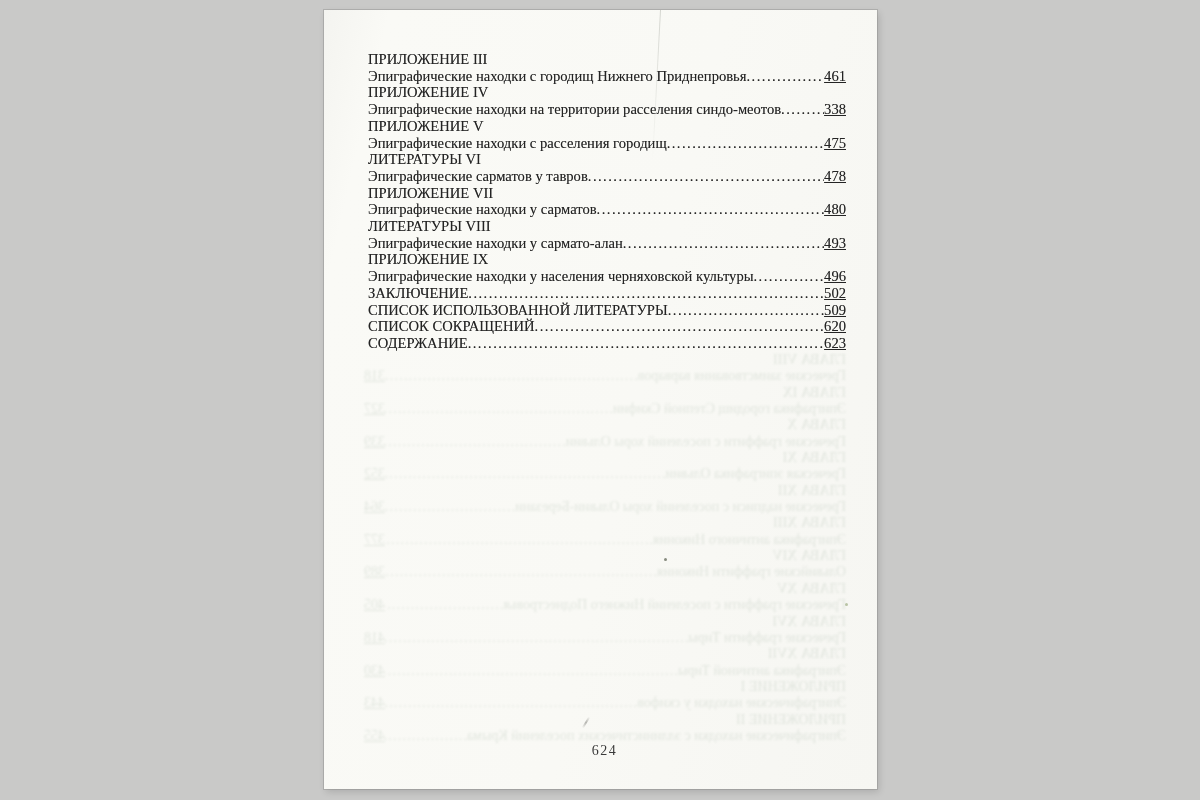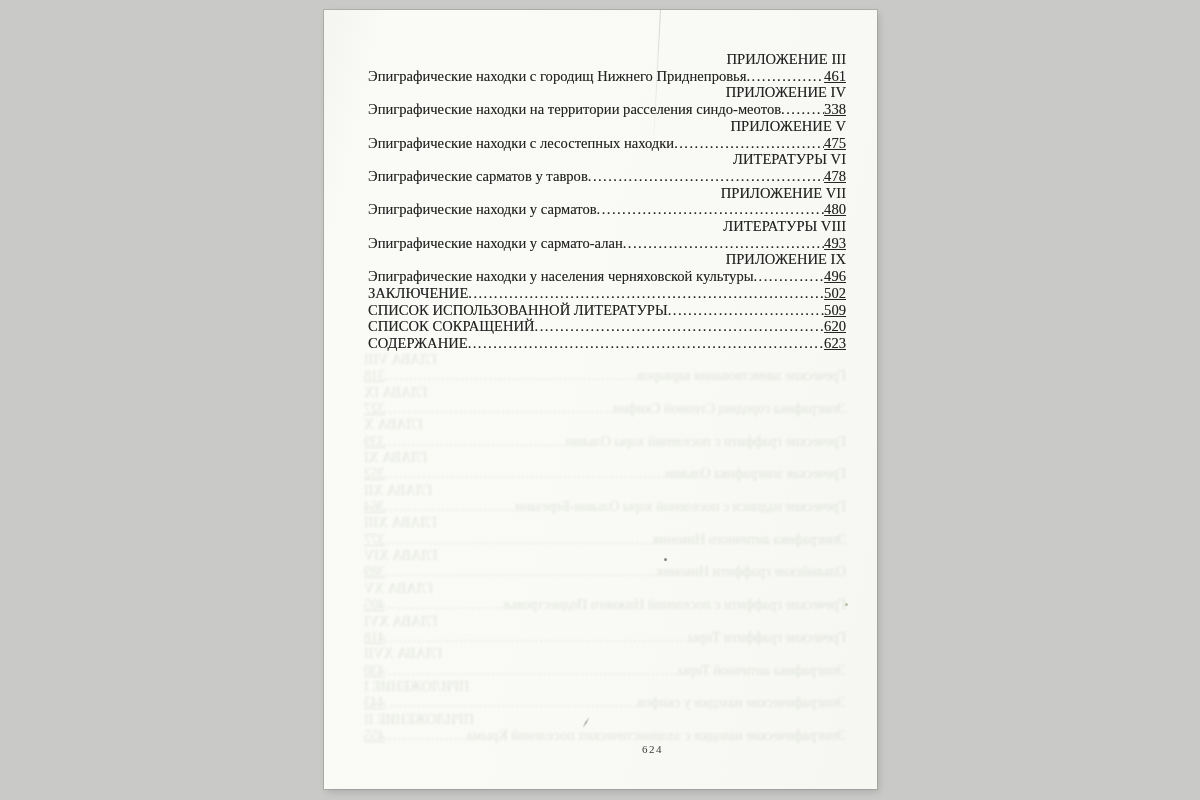--- a/index.html
+++ b/index.html
@@ -13,21 +13,21 @@
     position:absolute;left:324px;top:10px;width:553px;height:779px;
     background:linear-gradient(103deg,#f4f4f0 0%,#fafaf6 9%,#f9f9f5 55%,#f6f6f2 100%);
     box-shadow:0 0 0 1px rgba(130,130,125,0.35), 2px 3px 7px rgba(0,0,0,0.14);
   }
   
   .toc{
     position:absolute;left:44px;top:41px;width:478px;
     font-size:14.6px;line-height:16.7px;color:#242424;
     text-shadow:0 0 0.4px rgba(20,20,20,0.4);
   }
-  .toc-line{white-space:nowrap;text-align:right;}
+  .toc-line{white-space:nowrap;}
   .toc-entry{display:flex;align-items:baseline;}
   .toc-entry .title{flex:0 0 auto;}
   .leader{flex:1 1 auto;overflow:hidden;min-width:0;}
   .leader::after{
     content:"..........................................................................................................................................................";
     letter-spacing:1.45px;
   }
   .pagenum{flex:0 0 auto;text-decoration:underline;}
   
   .bleed{
@@ -37,21 +37,21 @@
     opacity:0.17;
     color:#6f8a72;
     font-size:14px;line-height:16.35px;
   }
   .bleed .toc-line{white-space:nowrap;}
   .bleed .leader::after{letter-spacing:1.2px;}
   
   .footer{
     position:absolute;left:0;top:733px;width:100%;
     text-align:center;padding-left:8px;box-sizing:border-box;
-    font-size:11px;letter-spacing:1.5px;color:#3a3a3a;margin-left:48px;
+    font-size:14px;letter-spacing:1.5px;color:#3a3a3a;
   }
   
   .crease{
     position:absolute;left:336px;top:0;width:1px;height:150px;
     background:linear-gradient(to bottom,rgba(175,178,170,0.5),rgba(200,200,195,0));
     transform:rotate(3deg);transform-origin:top;
   }
   .speck-dark{
     position:absolute;left:340px;top:548px;width:3px;height:3px;
     background:#6a6f62;border-radius:50%;opacity:0.8;
@@ -154,21 +154,21 @@
         <span class="pagenum">461</span>
       </div>
       <div class="toc-line toc-heading">ПРИЛОЖЕНИЕ IV</div>
       <div class="toc-line toc-entry">
         <span class="title">Эпиграфические находки на территории расселения синдо-меотов</span>
         <span class="leader"></span>
         <span class="pagenum">338</span>
       </div>
       <div class="toc-line toc-heading">ПРИЛОЖЕНИЕ V</div>
       <div class="toc-line toc-entry">
-        <span class="title">Эпиграфические находки с лесостепных находки</span>
+        <span class="title">Эпиграфические находки с расселения городищ</span>
         <span class="leader"></span>
         <span class="pagenum">475</span>
       </div>
       <div class="toc-line toc-heading">ЛИТЕРАТУРЫ VI</div>
       <div class="toc-line toc-entry">
         <span class="title">Эпиграфические сарматов у тавров</span>
         <span class="leader"></span>
         <span class="pagenum">478</span>
       </div>
       <div class="toc-line toc-heading">ПРИЛОЖЕНИЕ VII</div>

